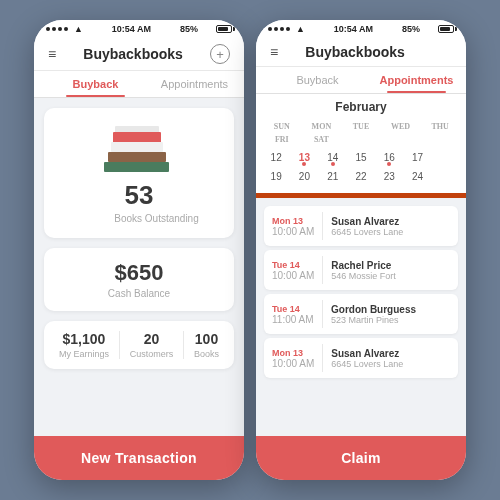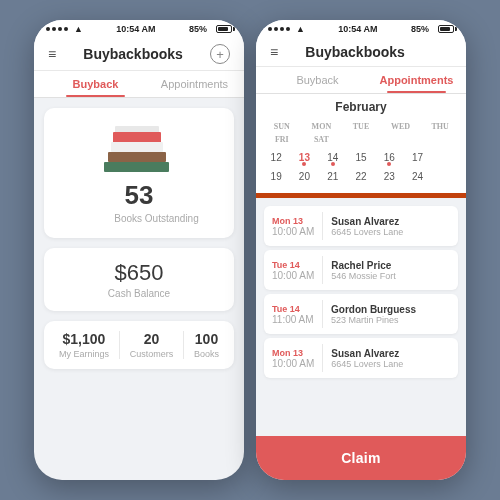--- a/index.html
+++ b/index.html
@@ -35,21 +35,21 @@
       display: flex;
       justify-content: space-between;
       align-items: center;
       padding: 4px 12px;
       font-size: 9px;
       font-weight: 600;
       color: #222;
       min-height: 18px;
     }
     .status-left { display: flex; gap: 2px; align-items: center; }
-    .status-right { display: flex; gap: 9px; align-items: center; }
+    .status-right { display: flex; gap: 18px; align-items: center; }
     .signal-dot { width: 4px; height: 4px; background: #222; border-radius: 50%; }
     .battery-icon {
       width: 16px; height: 8px; border: 1px solid #222; border-radius: 2px; position: relative;
       display: flex; align-items: center; padding: 1px;
     }
     .battery-icon::after {
       content: ''; position: absolute; right: -4px; top: 50%; transform: translateY(-50%);
       width: 2px; height: 4px; background: #222; border-radius: 0 1px 1px 0;
     }
     .battery-fill { background: #222; height: 100%; width: 85%; border-radius: 1px; }
@@ -149,21 +149,21 @@
       margin: 0 10px 10px;
       border-radius: 10px;
       padding: 12px 10px;
       display: flex;
       flex-direction: column;
       align-items: center;
       box-shadow: 0 1px 4px rgba(0,0,0,0.07);
     }
     .balance-amount {
       font-size: 22px;
-      font-weight: 400;
+      font-weight: 700;
       color: #3a3a3a;
     }
     .balance-label {
       font-size: 10px;
       color: #aaa;
       margin-top: 2px;
     }
     .stats-row {
       background: #fff;
       margin: 0 10px;
@@ -367,20 +367,21 @@
           <span class="stat-label">Customers</span>
         </div>
         <div class="stat-divider"></div>
         <div class="stat-item">
           <span class="stat-value">100</span>
           <span class="stat-label">Books</span>
         </div>
       </div>
     </div>
 
+    <div class="bottom-btn">New Transaction</div>
   </div>
 
   <div class="phone">
 
     <div class="status-bar">
       <div class="status-left">
         <div class="signal-dot"></div>
         <div class="signal-dot"></div>
         <div class="signal-dot"></div>
         <div class="signal-dot"></div>

